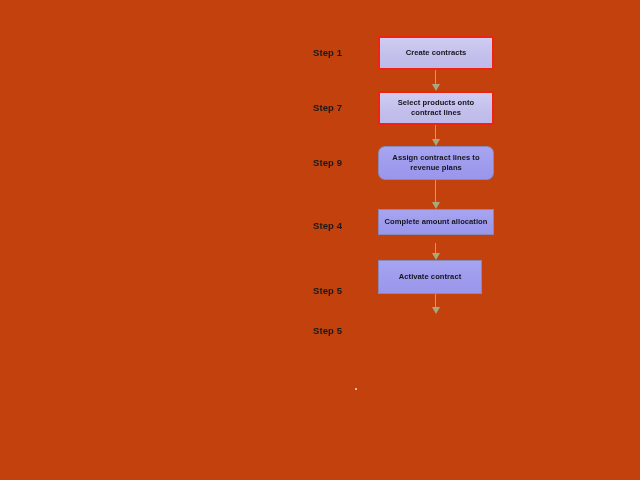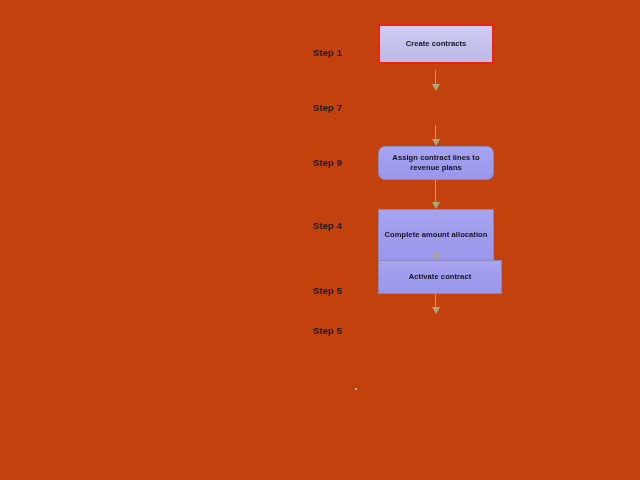--- a/index.html
+++ b/index.html
@@ -111,24 +111,25 @@
 
 <div id="flowchart">
 
   <div class="step-label" style="top: 48px;">Step 1</div>
   <div class="step-label" style="top: 103px;">Step 7</div>
   <div class="step-label" style="top: 158px;">Step 9</div>
   <div class="step-label" style="top: 221px;">Step 4</div>
   <div class="step-label" style="top: 286px;">Step 5</div>
   <div class="step-label" style="top: 326px;">Step 5</div>
 
-  <div class="node is-highlighted" style="left: 378px; top: 24px; width: 116px; height: 40px;">Create contracts</div>
+  <div class="node is-highlighted" style="left: 378px; top: 36px; width: 116px; height: 34px;">Create contracts</div>
+  <div class="node is-highlighted" style="left: 378px; top: 91px; width: 116px; height: 34px;">Select products onto contract lines</div>
   <div class="node is-plain" style="left: 378px; top: 146px; width: 116px; height: 34px; border-radius: 7px;">Assign contract lines to revenue plans</div>
-  <div class="node is-plain" style="left: 378px; top: 209px; width: 116px; height: 52px; text-align: right;">Complete amount allocation</div>
-  <div class="node is-plain" style="left: 378px; top: 260px; width: 124px; height: 34px;">Activate contract</div>
+  <div class="node is-plain" style="left: 378px; top: 209px; width: 116px; height: 26px; text-align: right;">Complete amount allocation</div>
+  <div class="node is-plain" style="left: 378px; top: 260px; width: 104px; height: 34px;">Activate contract</div>
 
   <div class="connector" style="top: 70px; height: 21px;">
     <div class="shaft" style="height: 15px;"></div>
     <div class="head" style="top: 14px;"></div>
   </div>
   <div class="connector" style="top: 125px; height: 21px;">
     <div class="shaft" style="height: 15px;"></div>
     <div class="head" style="top: 14px;"></div>
   </div>
   <div class="connector" style="top: 180px; height: 29px;">

